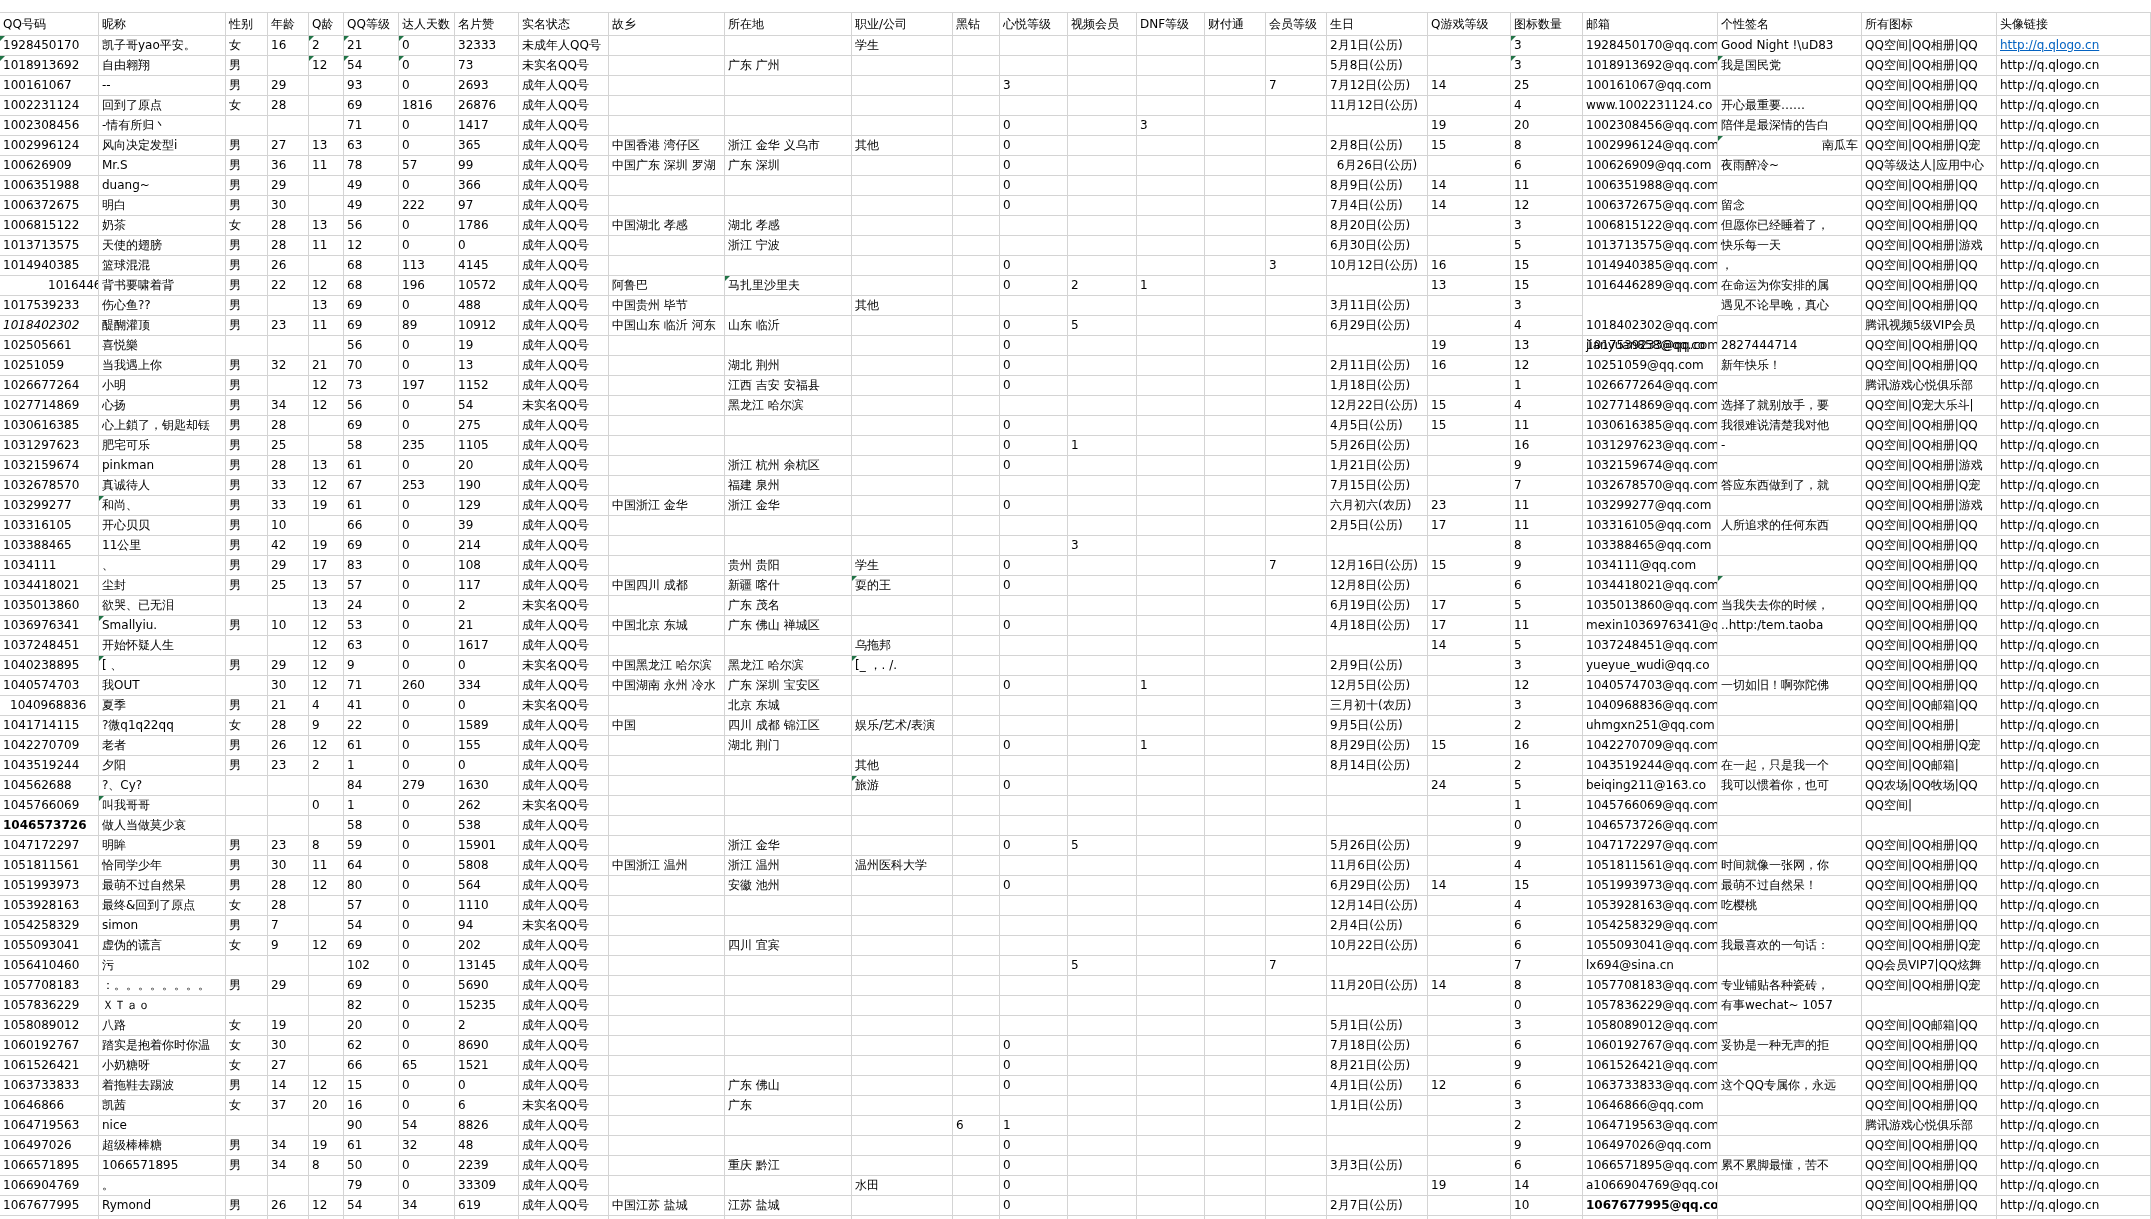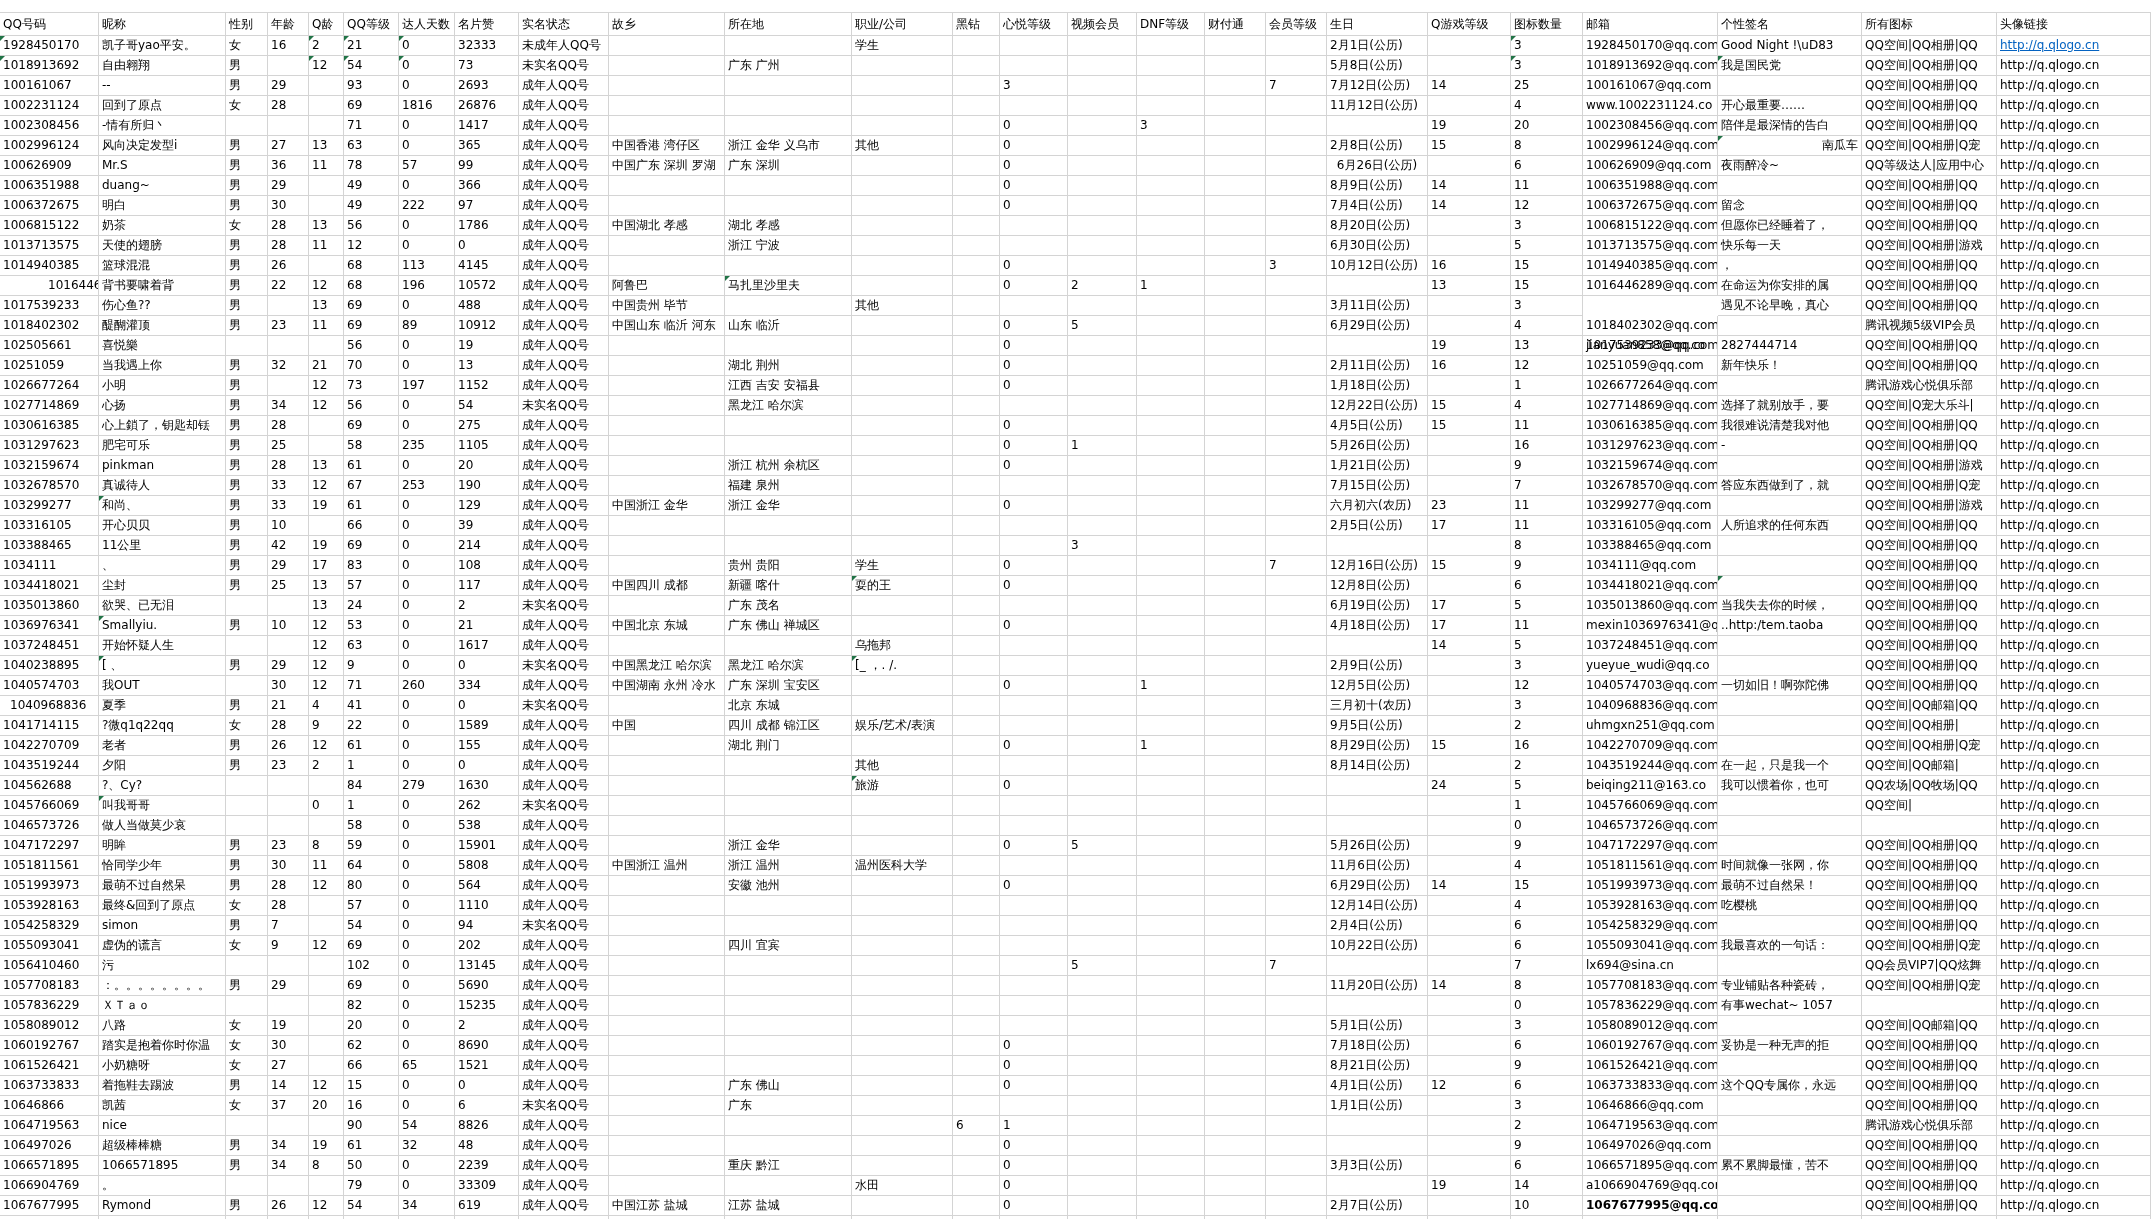--- a/index.html
+++ b/index.html
@@ -422,21 +422,21 @@
         <div class="cell" style="width: 61px;"></div>
         <div class="cell" style="width: 101px;">3月11日(公历)</div>
         <div class="cell" style="width: 83px;"></div>
         <div class="cell" style="width: 72px;">3</div>
         <div class="cell" style="width: 135px; margin-top: 40px;">1017539233@qq.com</div>
         <div class="cell" style="width: 144px;">遇见不论早晚，真心</div>
         <div class="cell" style="width: 135px;">QQ空间|QQ相册|QQ</div>
         <div class="cell" style="width: 154px;">http://q.qlogo.cn</div>
       </div>
       <div class="row">
-        <div class="cell" style="width: 99px;">1018402302</div>
+        <div class="cell" style="width: 99px; font-style: italic;">1018402302</div>
         <div class="cell" style="width: 127px;">醍醐灌顶</div>
         <div class="cell" style="width: 42px;">男</div>
         <div class="cell" style="width: 41px;">23</div>
         <div class="cell" style="width: 35px;">11</div>
         <div class="cell" style="width: 55px;">69</div>
         <div class="cell" style="width: 56px;">89</div>
         <div class="cell" style="width: 64px;">10912</div>
         <div class="cell" style="width: 90px;">成年人QQ号</div>
         <div class="cell" style="width: 116px;">中国山东 临沂 河东</div>
         <div class="cell" style="width: 127px;">山东 临沂</div>
@@ -1097,21 +1097,21 @@
         <div class="cell" style="width: 61px;"></div>
         <div class="cell" style="width: 101px;"></div>
         <div class="cell" style="width: 83px;"></div>
         <div class="cell" style="width: 72px;">1</div>
         <div class="cell" style="width: 135px;">1045766069@qq.com</div>
         <div class="cell" style="width: 144px;"></div>
         <div class="cell" style="width: 135px;">QQ空间|</div>
         <div class="cell" style="width: 154px;">http://q.qlogo.cn</div>
       </div>
       <div class="row">
-        <div class="cell" style="width: 99px;">1046573726</div>
+        <div class="cell" style="width: 99px; font-weight: bold;">1046573726</div>
         <div class="cell" style="width: 127px;">做人当做莫少哀</div>
         <div class="cell" style="width: 42px;"></div>
         <div class="cell" style="width: 41px;"></div>
         <div class="cell" style="width: 35px;"></div>
         <div class="cell" style="width: 55px;">58</div>
         <div class="cell" style="width: 56px;">0</div>
         <div class="cell" style="width: 64px;">538</div>
         <div class="cell" style="width: 90px;">成年人QQ号</div>
         <div class="cell" style="width: 116px;"></div>
         <div class="cell" style="width: 127px;"></div>

